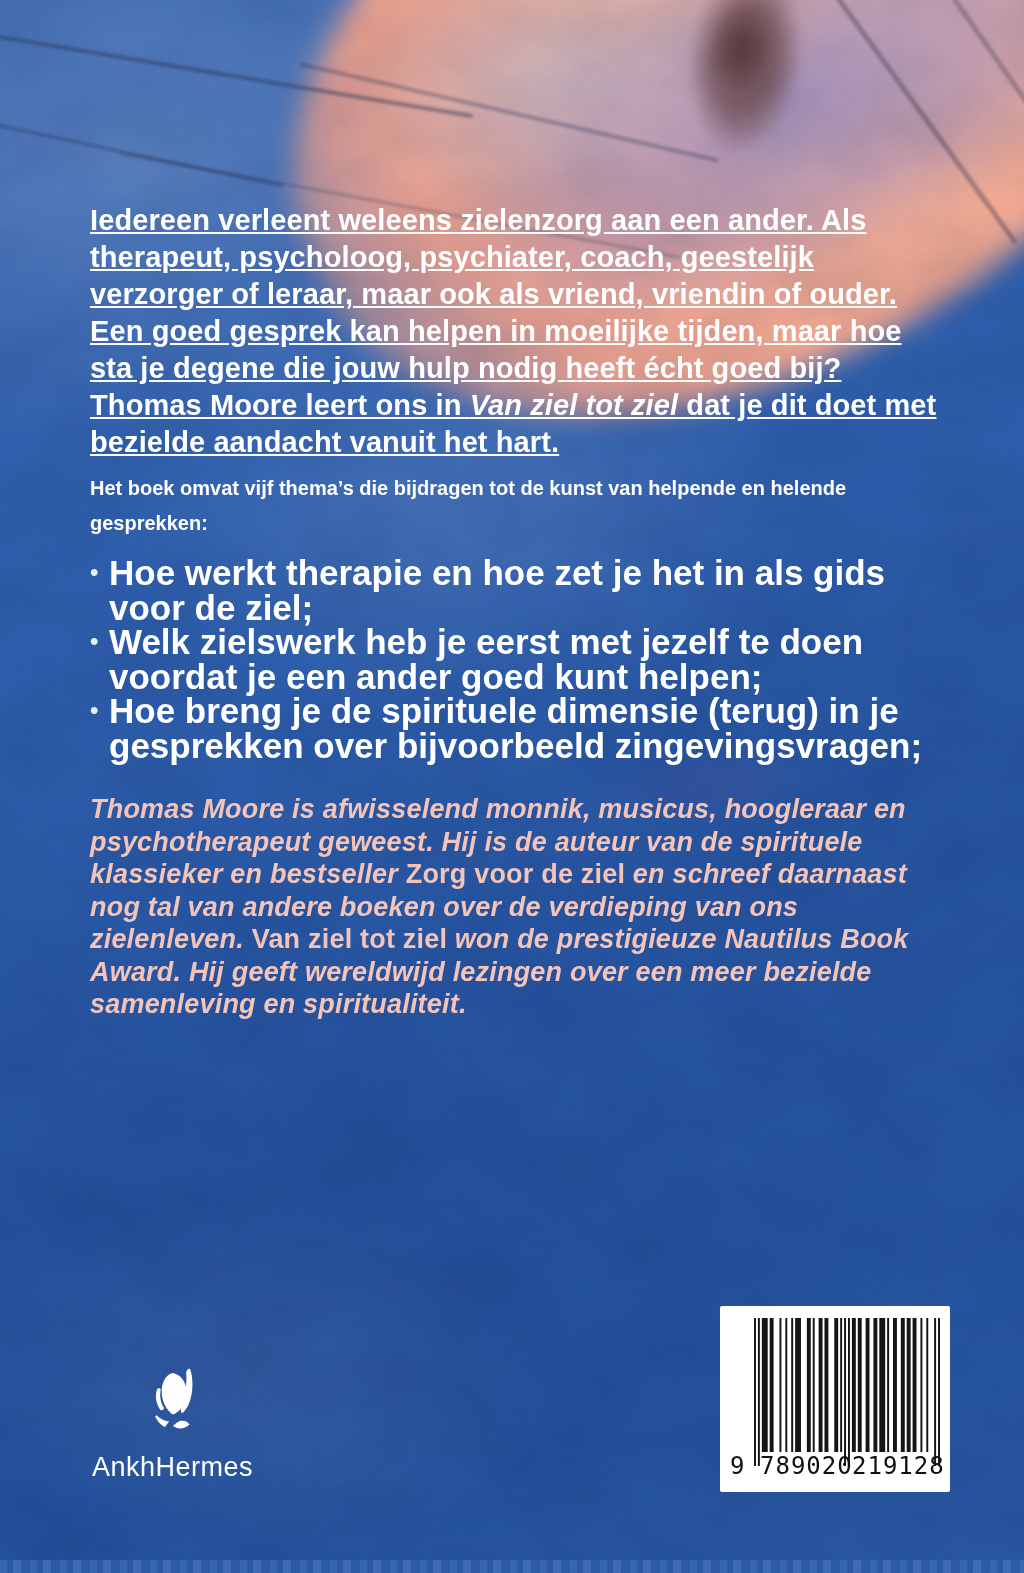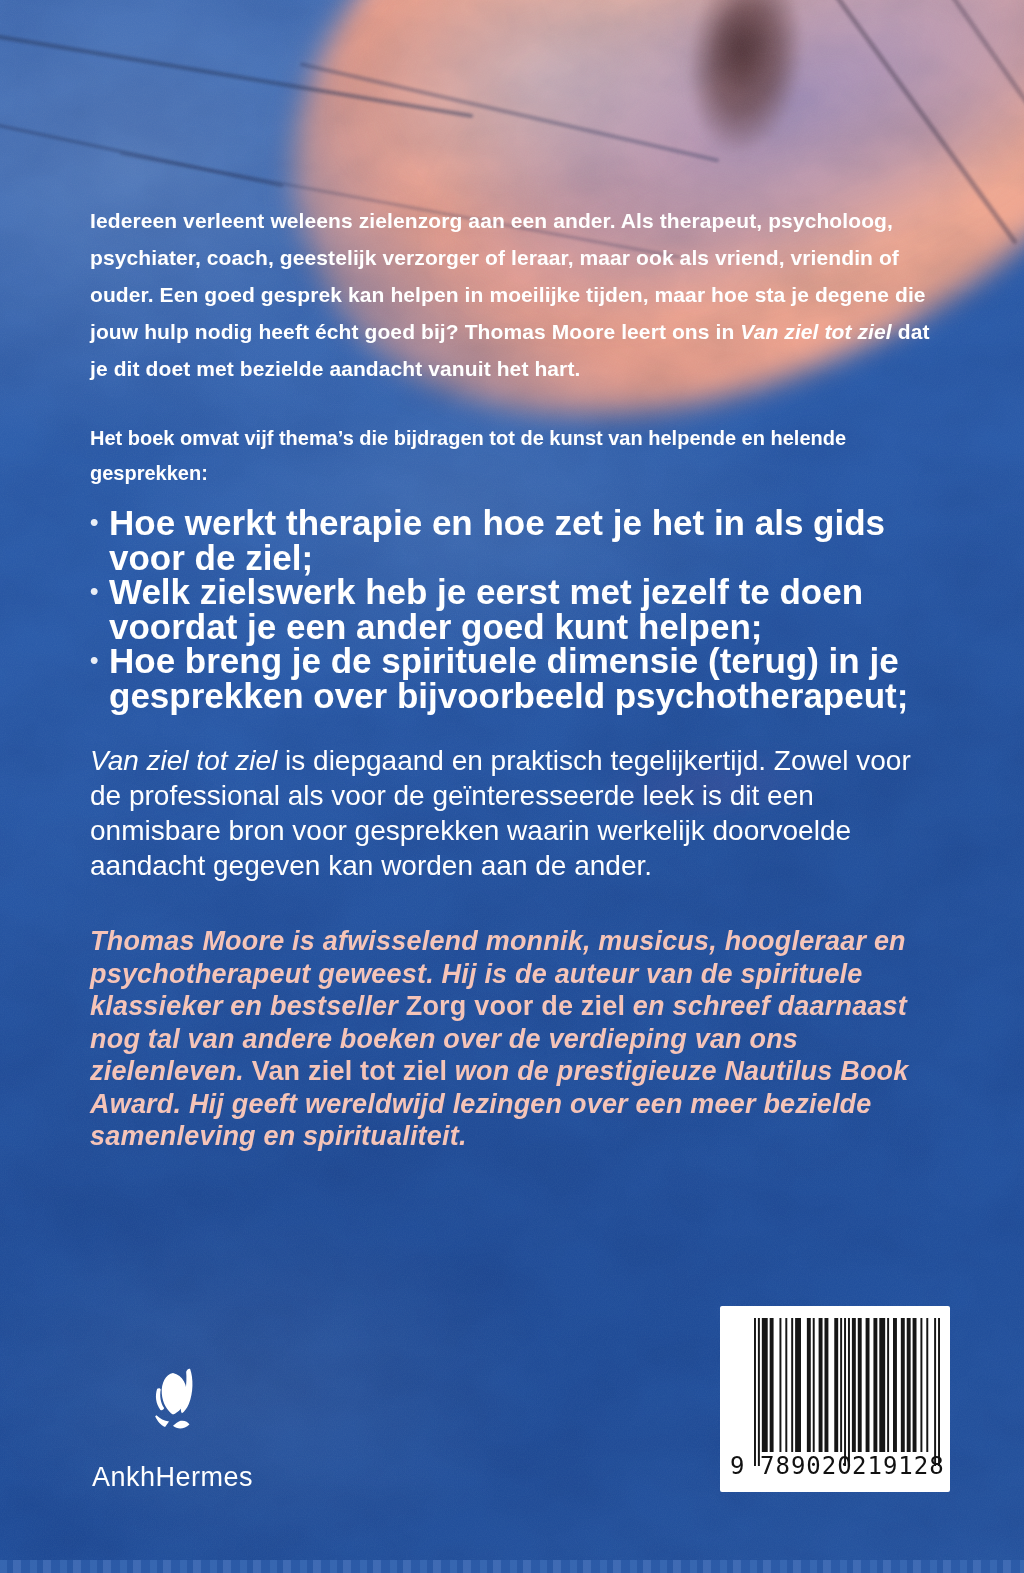--- a/index.html
+++ b/index.html
@@ -71,21 +71,21 @@
   }
   svg.texture { position:absolute; inset:0; pointer-events:none; }
   .tex-clouds { mix-blend-mode:multiply; }
   .tex-grain  { mix-blend-mode:screen; }
 
   
   .content {
     position:absolute; left:90px; top:202px; width:852px; color:#ffffff; z-index:5;
   }
   .intro {
-    margin:0 0 34px 0; font-size:21px; line-height:37px; font-weight:bold; letter-spacing:0.1px;
+    margin:0 0 10px 0; font-size:29px; line-height:37px; font-weight:bold; letter-spacing:0.1px;text-decoration:underline;
   }
   .intro em { font-style:italic; }
   .themes-heading {
     margin:0; font-size:20px; line-height:34.5px; font-weight:bold;
   }
   ul.theme-list {
     list-style:none; margin:16px 0 30px 0; padding:0;
     font-size:35px; line-height:34.5px; font-weight:bold;
   }
   ul.theme-list li { position:relative; padding-left:19px; }
@@ -99,21 +99,21 @@
   .bio {
     margin:0; font-size:27px; line-height:32.5px; font-weight:bold; font-style:italic;
     color:#f5c4b8; letter-spacing:0.2px;
   }
   .bio .upright { font-style:normal; }
 
   
   .publisher { position:absolute; left:92px; top:1368px; z-index:5; }
   .publisher .mark { display:block; margin-left:46px; }
   .publisher-name {
-    margin-top:18px; color:#ffffff; font-size:27px; font-weight:normal; letter-spacing:0.5px;
+    margin-top:8px; color:#ffffff; font-size:27px; font-weight:normal; letter-spacing:0.5px;
   }
 
   
   .barcode-box {
     position:absolute; left:720px; top:1306px; width:230px; height:186px;
     background:#ffffff; border-radius:2px; z-index:5;
   }
   .barcode-bars { position:absolute; left:34px; top:12px; width:186px; height:148px; }
   .barcode-bars rect { fill:#161616; }
   .barcode-digits {
@@ -161,24 +161,23 @@
 </svg>
 <div class="layer bottom-strip"></div>
 
 <div class="content">
   <p class="intro"><span>Iedereen verleent weleens zielenzorg aan een ander. Als therapeut, psycholoog, psychiater, coach, geestelijk verzorger of leraar, maar ook als vriend, vriendin of ouder. Een goed gesprek kan helpen in moeilijke tijden, maar hoe sta je degene die jouw hulp nodig heeft écht goed bij? Thomas Moore leert ons in </span><em>Van ziel tot ziel</em><span> dat je dit doet met bezielde aandacht vanuit het hart.</span></p>
 
   <p class="themes-heading">Het boek omvat vijf thema’s die bijdragen tot de kunst van helpende en helende gesprekken:</p>
   <ul class="theme-list">
     <li>Hoe werkt therapie en hoe zet je het in als gids voor de ziel;</li>
     <li>Welk zielswerk heb je eerst met jezelf te doen voordat je een ander goed kunt helpen;</li>
-    <li>Hoe breng je de spirituele dimensie (terug) in je gesprekken over bijvoorbeeld psychotherapeut;</li>
+    <li>Hoe breng je de spirituele dimensie (terug) in je gesprekken over bijvoorbeeld zingevingsvragen;</li>
   </ul>
 
-  <p class="closing"><em>Van ziel tot ziel</em><span> is diepgaand en praktisch tegelijkertijd. Zowel voor de professional als voor de geïnteresseerde leek is dit een onmisbare bron voor gesprekken waarin werkelijk doorvoelde aandacht gegeven kan worden aan de ander.</span></p>
 
   <p class="bio"><span>Thomas Moore is afwisselend monnik, musicus, hoogleraar en psychotherapeut geweest. Hij is de auteur van de spirituele klassieker en bestseller </span><span class="upright">Zorg voor de ziel</span><span> en schreef daarnaast nog tal van andere boeken over de verdieping van ons zielenleven. </span><span class="upright">Van ziel tot ziel</span><span> won de prestigieuze Nautilus Book Award. Hij geeft wereldwijd lezingen over een meer bezielde samenleving en spiritualiteit.</span></p>
 </div>
 
 <div class="publisher">
   <svg class="mark" width="66" height="76" viewBox="0 0 100 112" fill="#ffffff">
 
     <path d="M53 6 C68 9 76 25 73 42 C70.5 57 61 66 53 69 C45 64 37 52 36 37 C35 21 42 8 53 6 Z"></path>
 
     <path d="M29 30 C25.5 41 27 53 34 62 C36.5 63 39 61.5 39.5 59 C34 51 32.5 40 34.5 31 C33.5 28.5 31 28.5 29 30 Z"></path>

